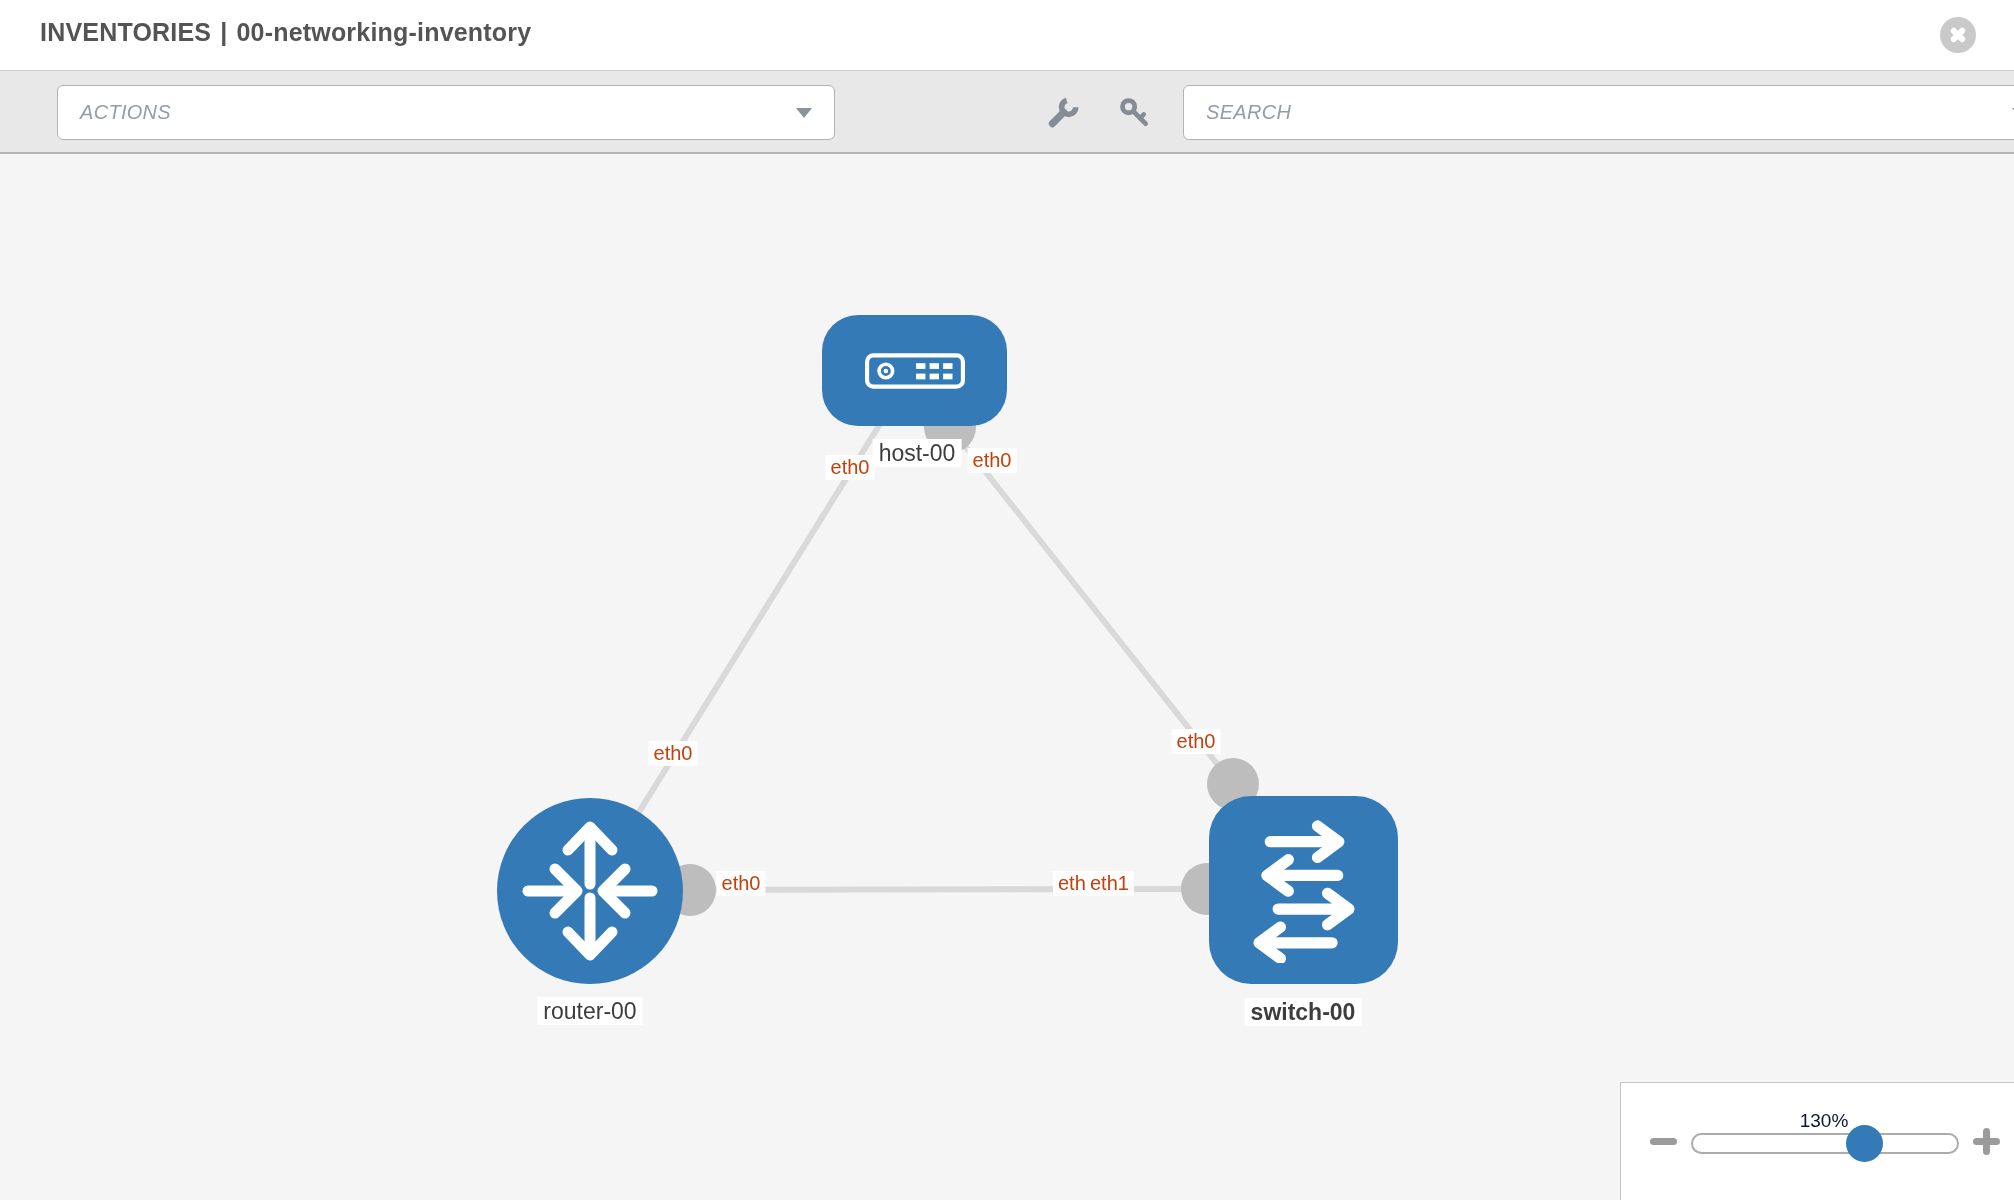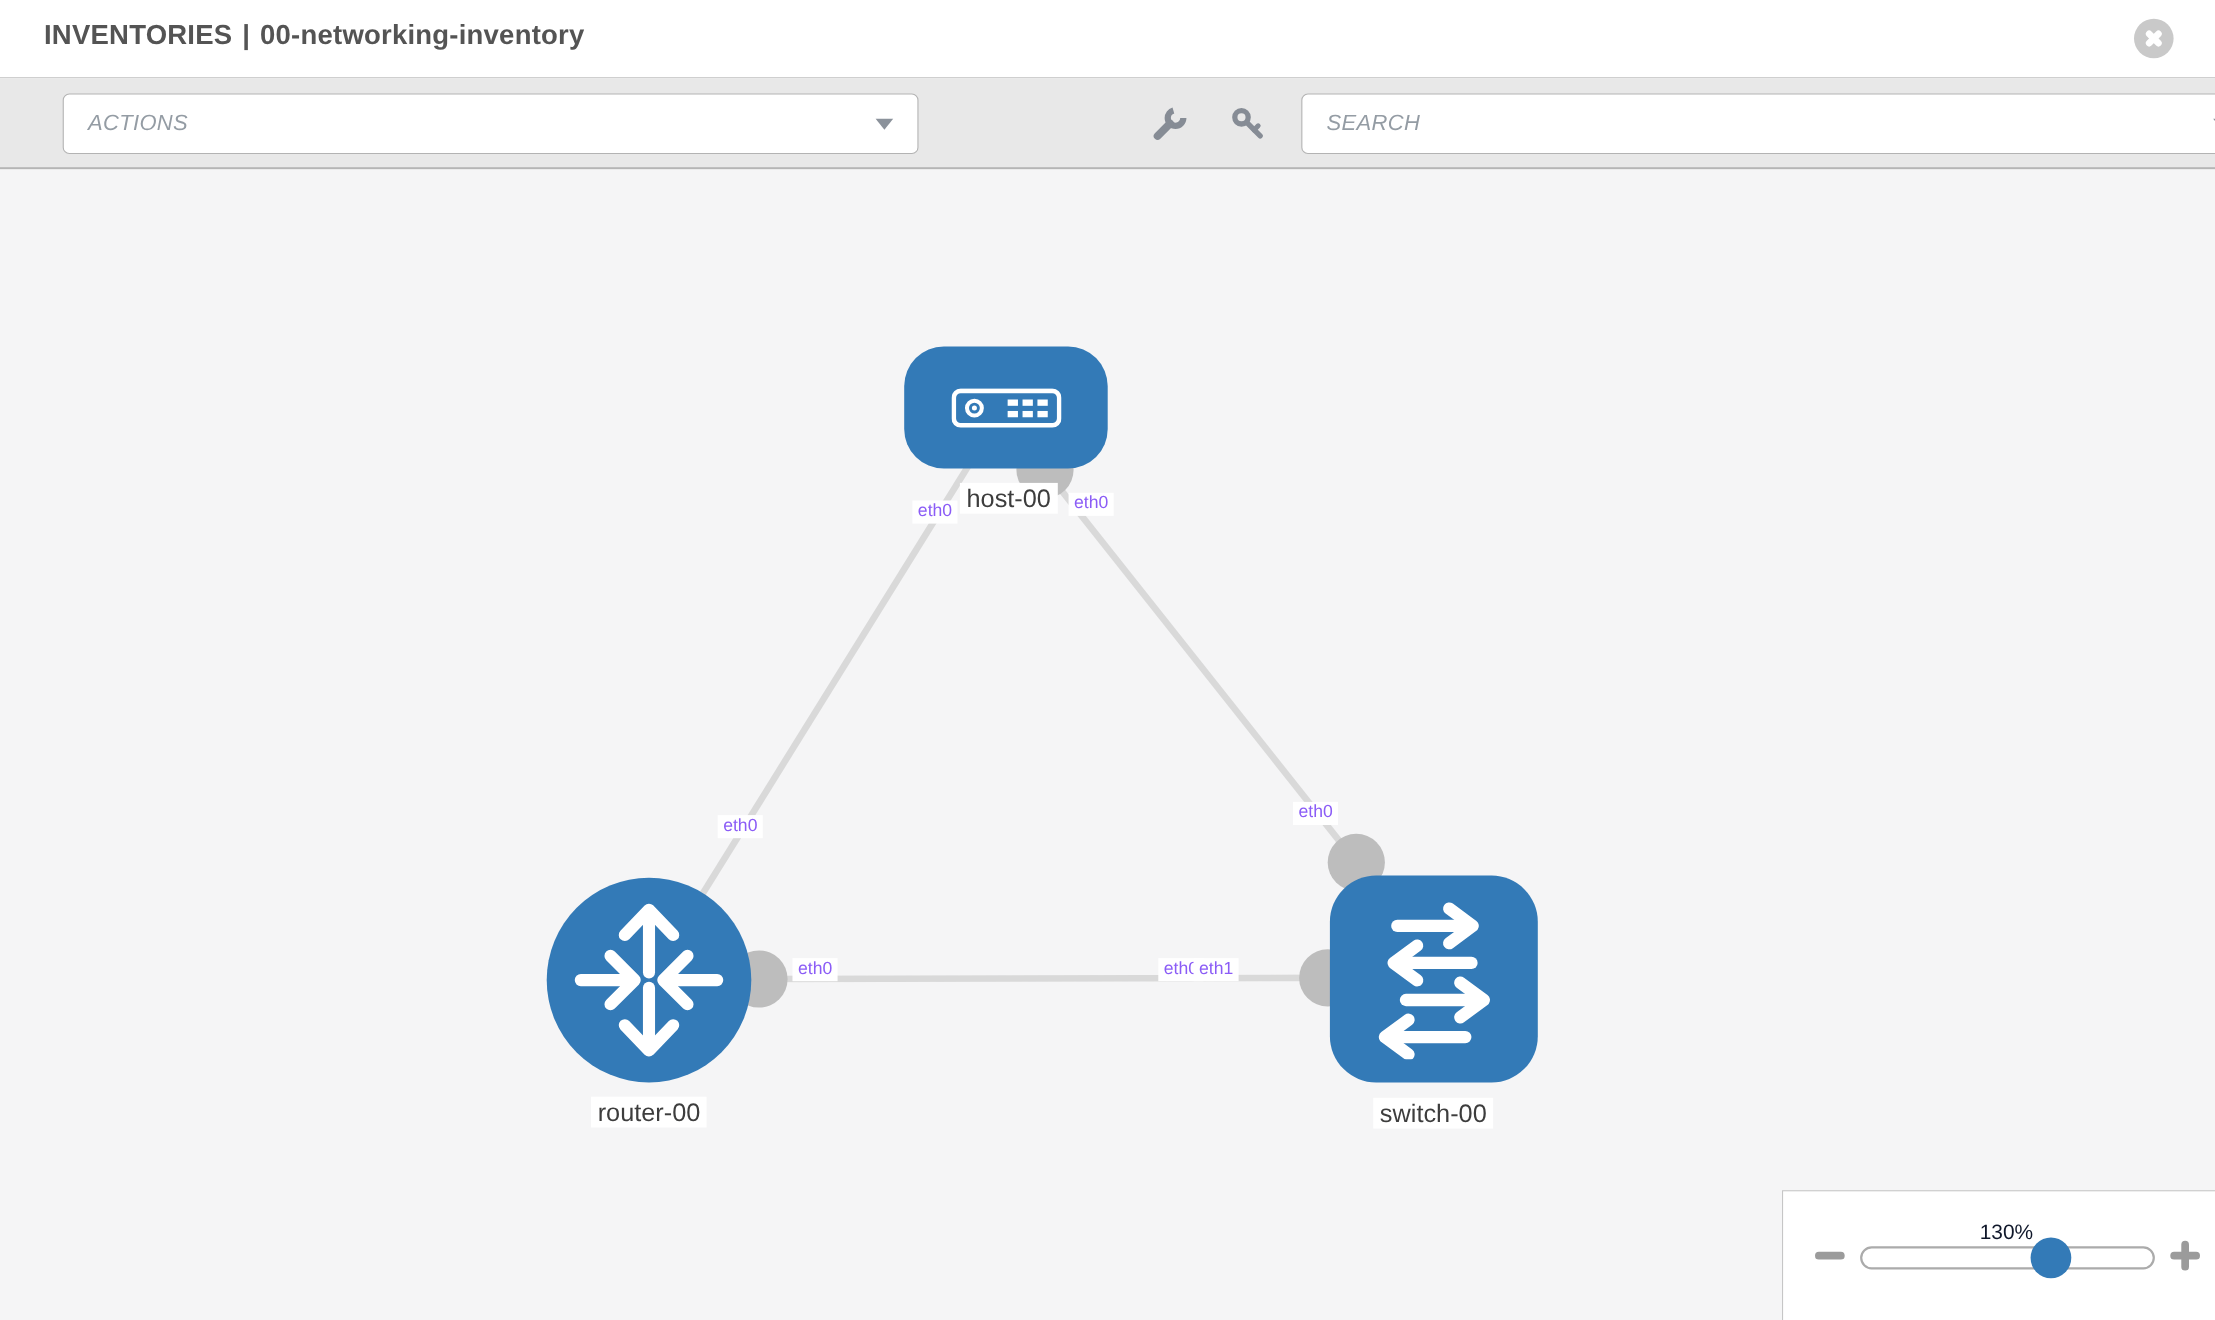--- a/index.html
+++ b/index.html
@@ -63,21 +63,21 @@
     cursor:pointer;
   }
   .node-host{left:822px;top:161px;width:185px;height:111px;border-radius:36px;}
   .node-router{left:497px;top:644px;width:186px;height:186px;border-radius:50%;}
   .node-switch{left:1209px;top:642px;width:189px;height:188px;border-radius:42px;}
 
   .lbl{
     position:absolute;z-index:3;background:#fff;color:#3d3d3d;white-space:nowrap;line-height:1.05;
   }
   .node-lbl{font-size:23px;padding:2px 6px;transform:translateX(-50%);}
-  .if-lbl{font-size:16px;padding:2px 5px;color:#8b5cf6;}
+  .if-lbl{font-size:20px;padding:2px 5px;color:#c2410c;}
   .if-centered{transform:translateX(-50%);}
 
   
   .zoom-panel{
     position:absolute;left:1620px;top:928px;width:400px;height:140px;z-index:5;
     background:#fff;border:1px solid #c6c6c6;box-sizing:border-box;
   }
   .zoom-value{position:absolute;left:203px;top:27px;transform:translateX(-50%);font-size:19px;color:#0f172a;}
   .zoom-minus{position:absolute;left:29px;top:55px;width:27px;height:7px;background:#9b9b9b;border-radius:3.5px;cursor:pointer;}
   .zoom-track{
@@ -186,21 +186,21 @@
           <path d="M42,82 L101,82"></path>
             <path d="M86,68 L105,82 L86,96"></path>
           <path d="M90,112 L29,112"></path>
             <path d="M44,98 L25,112 L44,126"></path>
         </g>
       </svg>
     </div>
 
     <div class="lbl node-lbl" style="left:917px;top:285px;">host-00</div>
     <div class="lbl node-lbl" style="left:590px;top:843px;">router-00</div>
-    <div class="lbl node-lbl" style="left:1303px;top:844px;">switch-00</div>
+    <div class="lbl node-lbl" style="left:1303px;top:844px;font-weight:bold;">switch-00</div>
 
     <div class="lbl if-lbl if-centered" style="left:673px;top:587px;">eth0</div>
     <div class="lbl if-lbl if-centered" style="left:850px;top:301px;">eth0</div>
     <div class="lbl if-lbl if-centered" style="left:992px;top:294px;">eth0</div>
     <div class="lbl if-lbl if-centered" style="left:1196px;top:575px;">eth0</div>
     <div class="lbl if-lbl if-centered" style="left:741px;top:717px;">eth0</div>
     <div class="lbl if-lbl" style="left:1053px;top:717px;">eth0</div>
     <div class="lbl if-lbl" style="left:1085px;top:717px;">eth1</div>
 
     <div class="zoom-panel">

